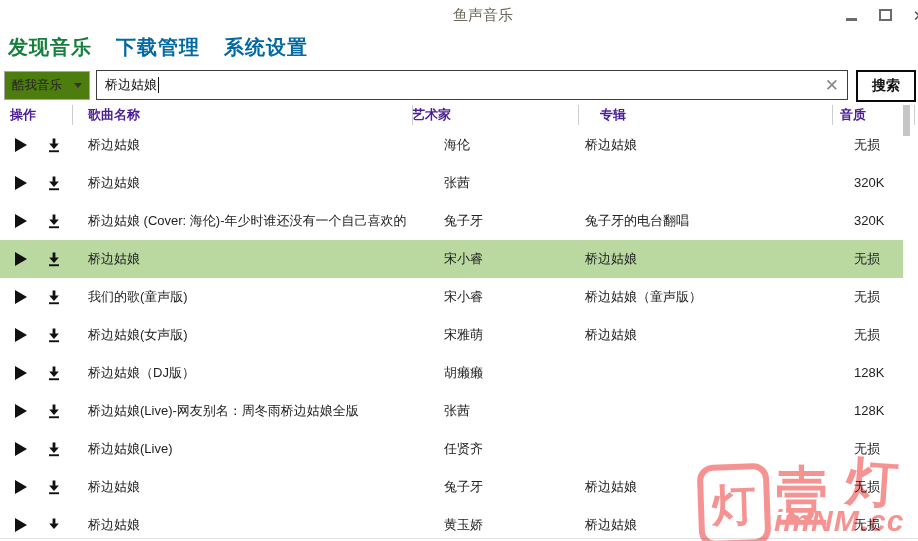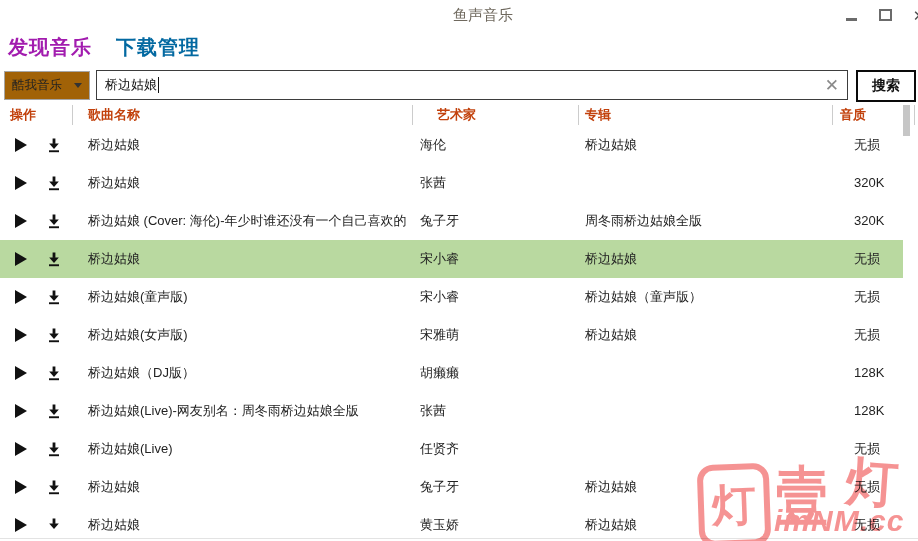--- a/index.html
+++ b/index.html
@@ -14,55 +14,55 @@
   .win-title{position:absolute;left:0;right:0;top:0;height:30px;line-height:30px;
     text-align:center;font-size:15px;color:#6f695e;}
   .win-controls{position:absolute;right:6px;top:0;height:30px;display:flex;align-items:center;}
   .win-btn{width:34px;height:30px;display:flex;align-items:center;justify-content:center;cursor:default;}
   .glyph-min{width:11px;height:3px;background:#6b6b6b;margin-top:8px;}
   .glyph-max{width:9px;height:8px;border:2px solid #6b6b6b;}
   .glyph-close{font-size:15px;font-weight:bold;color:#4f4f4f;line-height:1;}
   
   .nav{position:absolute;left:8px;top:34px;height:30px;display:flex;gap:24px;}
   .nav-tab{font-size:20px;font-weight:bold;letter-spacing:1px;color:#0369a1;cursor:pointer;white-space:nowrap;}
-  .nav-tab.active{color:#a21caf;}
+  .nav-tab.active{color:#15803d;}
   
   .searchbar{position:absolute;left:0;top:70px;width:918px;height:30px;}
   .src-select{position:absolute;left:4px;top:1px;width:84px;height:27px;
-    border:1px solid #a6a6a6;background:#a16207;display:flex;align-items:center;
+    border:1px solid #a6a6a6;background:#4d7c0f;display:flex;align-items:center;
     font-size:12.5px;color:#222;cursor:pointer;}
   .src-select .sel-label{padding-left:7px;flex:1;}
   .caret{width:0;height:0;border-left:4px solid transparent;border-right:4px solid transparent;
     border-top:5px solid #333;margin-right:7px;}
   .search-input{position:absolute;left:96px;top:0;width:750px;height:28px;
     border:1px solid #3d3d3d;background:#fff;display:flex;align-items:center;}
   .search-text{padding-left:8px;font-size:13px;color:#111;}
   .cursor-bar{width:1px;height:16px;background:#111;margin-left:1px;}
   .clear-x{position:absolute;right:8px;top:0;height:28px;display:flex;align-items:center;
     font-size:17px;color:#8a8a8a;cursor:pointer;}
   .search-btn{position:absolute;left:856px;top:0;width:56px;height:28px;
     border:2px solid #0a0a0a;background:#fff;font-size:14px;font-weight:bold;color:#111;
     display:flex;align-items:center;justify-content:center;cursor:pointer;}
   
-  .thead{position:absolute;left:0;top:105px;width:918px;height:21px;font-size:13px;font-weight:bold;color:#c2410c;}
+  .thead{position:absolute;left:0;top:105px;width:918px;height:21px;font-size:13px;font-weight:bold;color:#4c1d95;}
   .th{position:absolute;top:0;height:21px;line-height:19px;white-space:nowrap;}
   .th-op{left:10px;}
   .th-song{left:88px;}
-  .th-artist{left:437px;}
-  .th-album{left:585px;}
+  .th-artist{left:412px;}
+  .th-album{left:600px;}
   .th-quality{left:840px;}
   .vsep{position:absolute;top:0;width:1px;height:20px;background:#cccccc;}
   .sep1{left:72px;}.sep2{left:412px;}.sep3{left:578px;}.sep4{left:832px;}.sep5{left:914px;}
   .rows{position:absolute;left:0;top:126px;width:918px;}
   .row{position:relative;width:903px;height:38px;cursor:pointer;}
   .row.highlight{background:#b9d9a0;}
   .cell{position:absolute;top:0;height:38px;line-height:38px;font-size:13px;color:#222;
     white-space:nowrap;overflow:hidden;}
   .c-song{left:88px;width:318px;}
-  .c-artist{left:420px;width:150px;}
+  .c-artist{left:444px;width:150px;}
   .c-album{left:585px;width:242px;}
   .c-quality{left:840px;width:60px;margin-left:14px;}
   .play-icon{position:absolute;left:15px;top:12px;width:0;height:0;
     border-top:7px solid transparent;border-bottom:7px solid transparent;border-left:12px solid #111;}
   .dl-icon{position:absolute;left:47px;top:12px;width:14px;height:15px;}
   .dl-icon svg{display:block;}
   .row .dl-icon.plain .dl-bar{display:none;}
   
   .scroll-thumb{position:absolute;left:903px;top:105px;width:7px;height:31px;background:#c6c6c6;cursor:pointer;}
   .bottom-line{position:absolute;left:0;top:538px;width:918px;height:1px;background:#e3e3e3;}
@@ -92,20 +92,21 @@
     </div>
     <div class="win-btn">
       <span class="glyph-close">✕</span>
     </div>
   </div>
 </div>
 
 <div class="nav">
   <div class="nav-tab active">发现音乐</div>
   <div class="nav-tab">下载管理</div>
+  <div class="nav-tab">系统设置</div>
 </div>
 
 <div class="searchbar">
   <div class="src-select">
     <span class="sel-label">酷我音乐</span>
     <span class="caret"></span>
   </div>
   <div class="search-input">
     <span class="search-text">桥边姑娘</span>
     <span class="cursor-bar"></span>
@@ -162,21 +163,21 @@
     <span class="play-icon"></span>
     <span class="dl-icon">
       <svg width="14" height="15" viewBox="0 0 14 15" fill="#111" xmlns="http://www.w3.org/2000/svg">
         <rect x="5.6" y="0.5" width="2.8" height="5.4"></rect>
         <polygon points="2.2,5.6 11.8,5.6 7,10.9"></polygon>
         <rect class="dl-bar" x="2" y="12.3" width="10" height="1.9"></rect>
       </svg>
     </span>
     <span class="cell c-song">桥边姑娘 (Cover: 海伦)-年少时谁还没有一个自己喜欢的姑娘啊</span>
     <span class="cell c-artist">兔子牙</span>
-    <span class="cell c-album">周冬雨桥边姑娘全版</span>
+    <span class="cell c-album">兔子牙的电台翻唱</span>
     <span class="cell c-quality">320K</span>
   </div>
 
   <div class="row highlight">
     <span class="play-icon"></span>
     <span class="dl-icon">
       <svg width="14" height="15" viewBox="0 0 14 15" fill="#111" xmlns="http://www.w3.org/2000/svg">
         <rect x="5.6" y="0.5" width="2.8" height="5.4"></rect>
         <polygon points="2.2,5.6 11.8,5.6 7,10.9"></polygon>
         <rect class="dl-bar" x="2" y="12.3" width="10" height="1.9"></rect>
@@ -190,21 +191,21 @@
 
   <div class="row">
     <span class="play-icon"></span>
     <span class="dl-icon">
       <svg width="14" height="15" viewBox="0 0 14 15" fill="#111" xmlns="http://www.w3.org/2000/svg">
         <rect x="5.6" y="0.5" width="2.8" height="5.4"></rect>
         <polygon points="2.2,5.6 11.8,5.6 7,10.9"></polygon>
         <rect class="dl-bar" x="2" y="12.3" width="10" height="1.9"></rect>
       </svg>
     </span>
-    <span class="cell c-song">桥边姑娘(童声版)</span>
+    <span class="cell c-song">我们的歌(童声版)</span>
     <span class="cell c-artist">宋小睿</span>
     <span class="cell c-album">桥边姑娘（童声版）</span>
     <span class="cell c-quality">无损</span>
   </div>
 
   <div class="row">
     <span class="play-icon"></span>
     <span class="dl-icon">
       <svg width="14" height="15" viewBox="0 0 14 15" fill="#111" xmlns="http://www.w3.org/2000/svg">
         <rect x="5.6" y="0.5" width="2.8" height="5.4"></rect>

